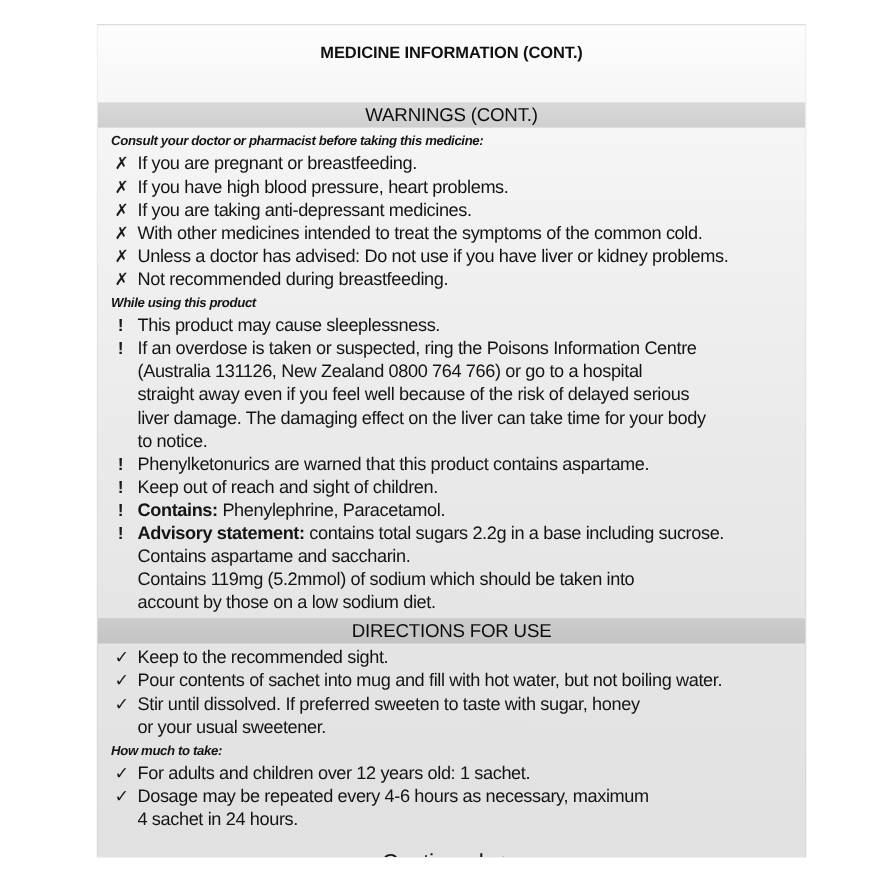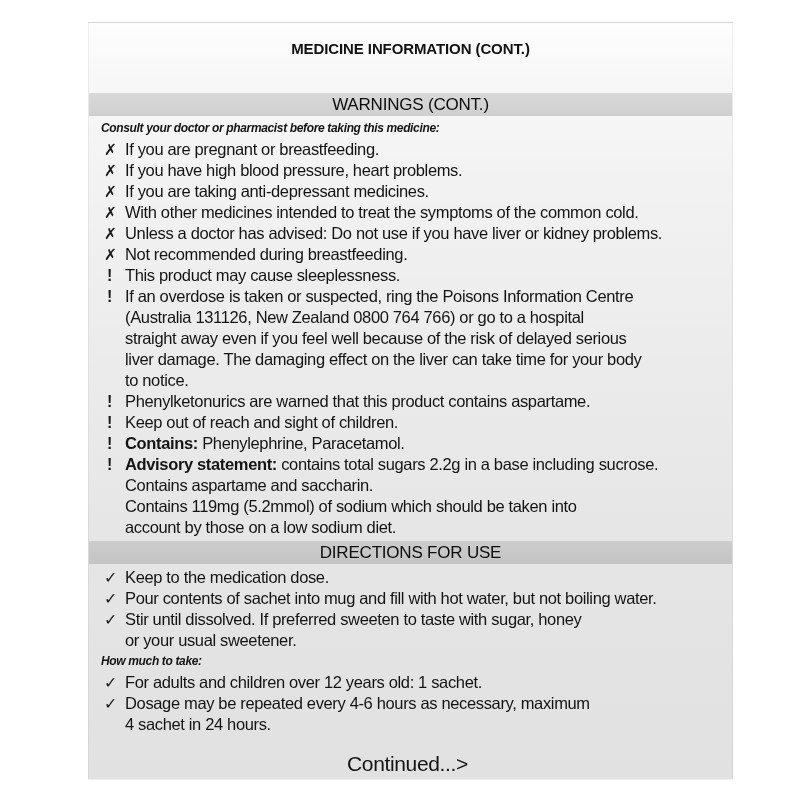--- a/index.html
+++ b/index.html
@@ -87,20 +87,21 @@
         <li>
           <span class="g">✗</span>
           <p class="t">Unless a doctor has advised: Do not use if you have liver or kidney problems.</p>
         </li>
         <li>
           <span class="g">✗</span>
           <p class="t">Not recommended during breastfeeding.</p>
         </li>
       </ul>
 
+      <h3 class="lead">While using this product</h3>
 
       <ul class="items">
         <li>
           <span class="g g-ex">!</span>
           <p class="t">This product may cause sleeplessness.</p>
         </li>
         <li>
           <span class="g g-ex">!</span>
           <p class="t">If an overdose is taken or suspected, ring the Poisons Information Centre
 (Australia 131126, New Zealand 0800 764 766) or go to a hospital
@@ -129,21 +130,21 @@
         </li>
       </ul>
     </div>
 
     <div class="bar bar2">DIRECTIONS FOR USE</div>
 
     <div class="body body2">
       <ul class="items">
         <li>
           <span class="g g-check">✓</span>
-          <p class="t">Keep to the medication dose.</p>
+          <p class="t">Keep to the recommended sight.</p>
         </li>
         <li>
           <span class="g g-check">✓</span>
           <p class="t">Pour contents of sachet into mug and fill with hot water, but not boiling water.</p>
         </li>
         <li>
           <span class="g g-check">✓</span>
           <p class="t">Stir until dissolved. If preferred sweeten to taste with sugar, honey
 or your usual sweetener.</p>
         </li>

